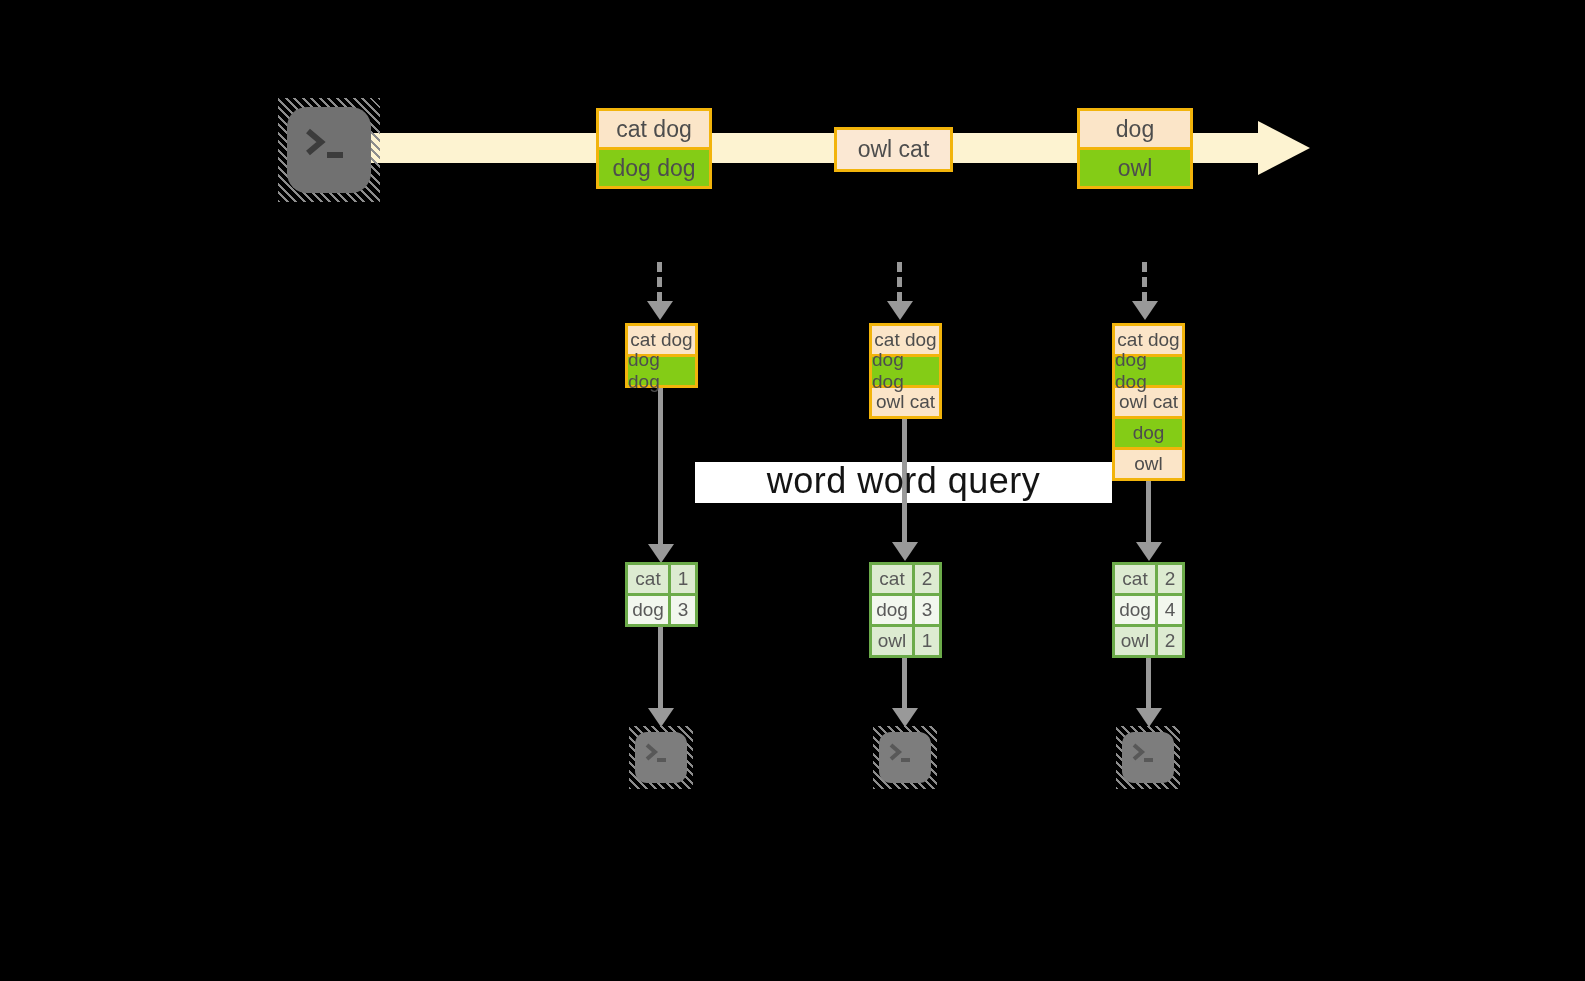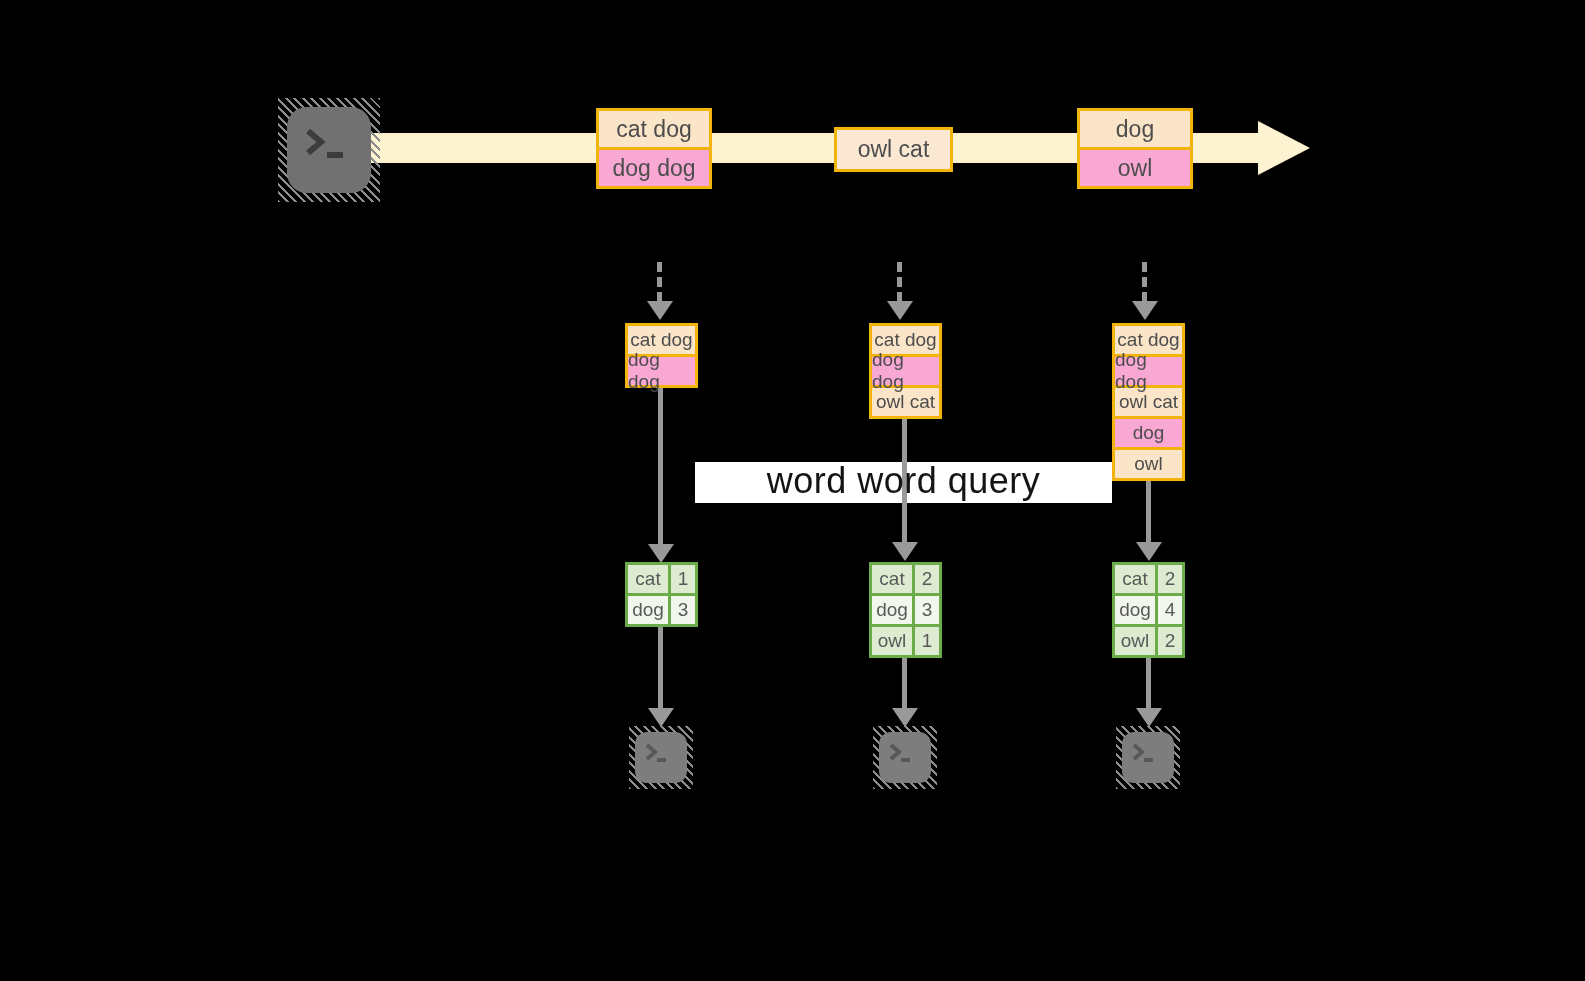--- a/index.html
+++ b/index.html
@@ -21,21 +21,21 @@
   .sketch.small .inner{inset:6px;background:#7d7d7d;border-radius:12px;}
   
   .stack{position:absolute;z-index:3;}
   .cell{box-sizing:border-box;border:3px solid #f2b40b;display:flex;align-items:center;justify-content:center;
     color:#4d4d4d;}
   .cell + .cell{margin-top:-3px;}
   .batch .cell{width:116px;height:42px;font-size:23px;}
   .batch.single .cell{width:119px;height:45px;}
   .acc .cell{width:73px;height:34px;font-size:19px;}
   .f0{background:#fbe5c8;}
-  .f1{background:#f9a8d4;}
+  .f1{background:#84cc16;}
   .f2{background:#fbe8d3;}
   
   .dash-line{position:absolute;width:0;border-left:5px dashed #999;z-index:2;}
   .arrow-line{position:absolute;width:5px;background:#999;z-index:2;}
   .arrow-head{position:absolute;width:0;height:0;z-index:2;
     border-left:13px solid transparent;border-right:13px solid transparent;border-top:19px solid #999;}
   
   .query-box{position:absolute;left:695px;top:462px;width:417px;height:41px;background:#fff;z-index:1;}
   .query-text{position:absolute;left:695px;top:459px;width:417px;height:44px;z-index:4;
     display:flex;align-items:center;justify-content:center;

